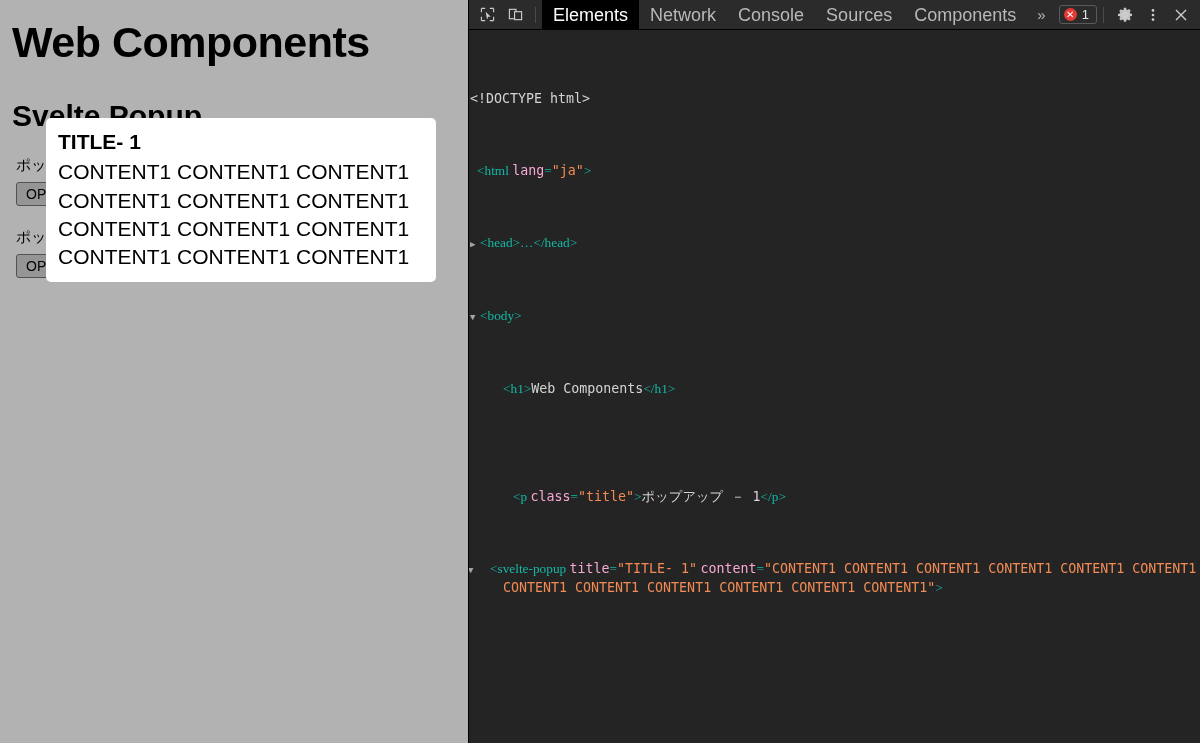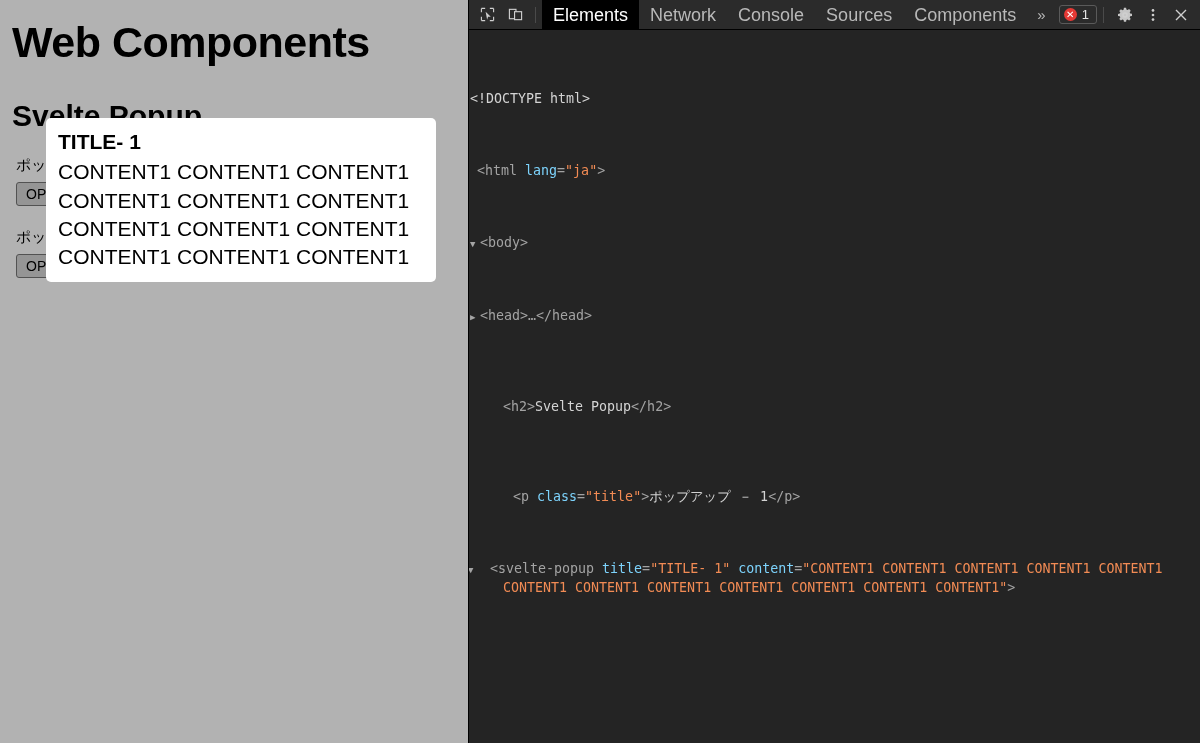--- a/index.html
+++ b/index.html
@@ -103,22 +103,22 @@
 
   
   #dom-tree {
     position:relative; height:713px; overflow:hidden;
     font-size:13.3px; line-height:18px; padding:6px 0 0 0;
     white-space:pre-wrap;
   }
   .line { white-space:pre-wrap; word-break:break-word; padding-left:2px; }
   .tw { color:#a5a5a5; font-size:9px; display:inline-block; width:10px;
         margin-left:-11px; }
-  .tag { color:#a3a3a3; }
-  .attr { color:#7dd3fc; }
+  .tag { color:#14b8a6;font-family:Liberation Serif, serif; }
+  .attr { color:#f9a8d4; }
   .val { color:#f28b54; }
   .txt { color:#d4d4d4; }
   .comment { color:#d4d4d4; }
 </style>
 </head>
 <body>
 
 <div id="root">
 
   <div id="page">
@@ -195,26 +195,26 @@
         </div>
       </div>
     </div>
 
     <div id="dom-tree">
 
       <div class="line i0" style="padding-left:1px"><span class="comment">&lt;!DOCTYPE html&gt;</span></div>
 
       <div class="line" style="padding-left:8px"><span class="tag">&lt;html </span><span class="attr">lang</span><span class="tag">=</span><span class="val">"<span>ja</span>"</span><span class="tag">&gt;</span></div>
 
+      <div class="line" style="padding-left:12px"><span class="tw">▶</span><span class="tag">&lt;head&gt;…&lt;/head&gt;</span></div>
+
       <div class="line" style="padding-left:12px"><span class="tw">▼</span><span class="tag">&lt;body&gt;</span></div>
 
-      <div class="line" style="padding-left:12px"><span class="tw">▶</span><span class="tag">&lt;head&gt;…&lt;/head&gt;</span></div>
-
-
-      <div class="line" style="padding-left:34px"><span class="tag">&lt;h2&gt;</span><span class="txt">Svelte Popup</span><span class="tag">&lt;/h2&gt;</span></div>
+      <div class="line" style="padding-left:34px"><span class="tag">&lt;h1&gt;</span><span class="txt">Web Components</span><span class="tag">&lt;/h1&gt;</span></div>
+
 
 
       <div class="line" style="padding-left:44px"><span class="tag">&lt;p </span><span class="attr">class</span><span class="tag">=</span><span class="val">"<span>title</span>"</span><span class="tag">&gt;</span><span class="txt">ポップアップ － 1</span><span class="tag">&lt;/p&gt;</span></div>
 
       <div class="line" style="padding-left:34px;text-indent:-12px"><span class="tw">▼</span><span class="tag">&lt;svelte-popup </span><span class="attr">title</span><span class="tag">=</span><span class="val">"<span>TITLE- 1</span>"</span><span class="tag"> </span><span class="attr">content</span><span class="tag">=</span><span class="val">"<span>CONTENT1 CONTENT1 CONTENT1 CONTENT1 CONTENT1 CONTENT1 CONTENT1 CONTENT1 CONTENT1 CONTENT1 CONTENT1 CONTENT1</span>"</span><span class="tag">&gt;</span></div>
 
       
 
       
 

